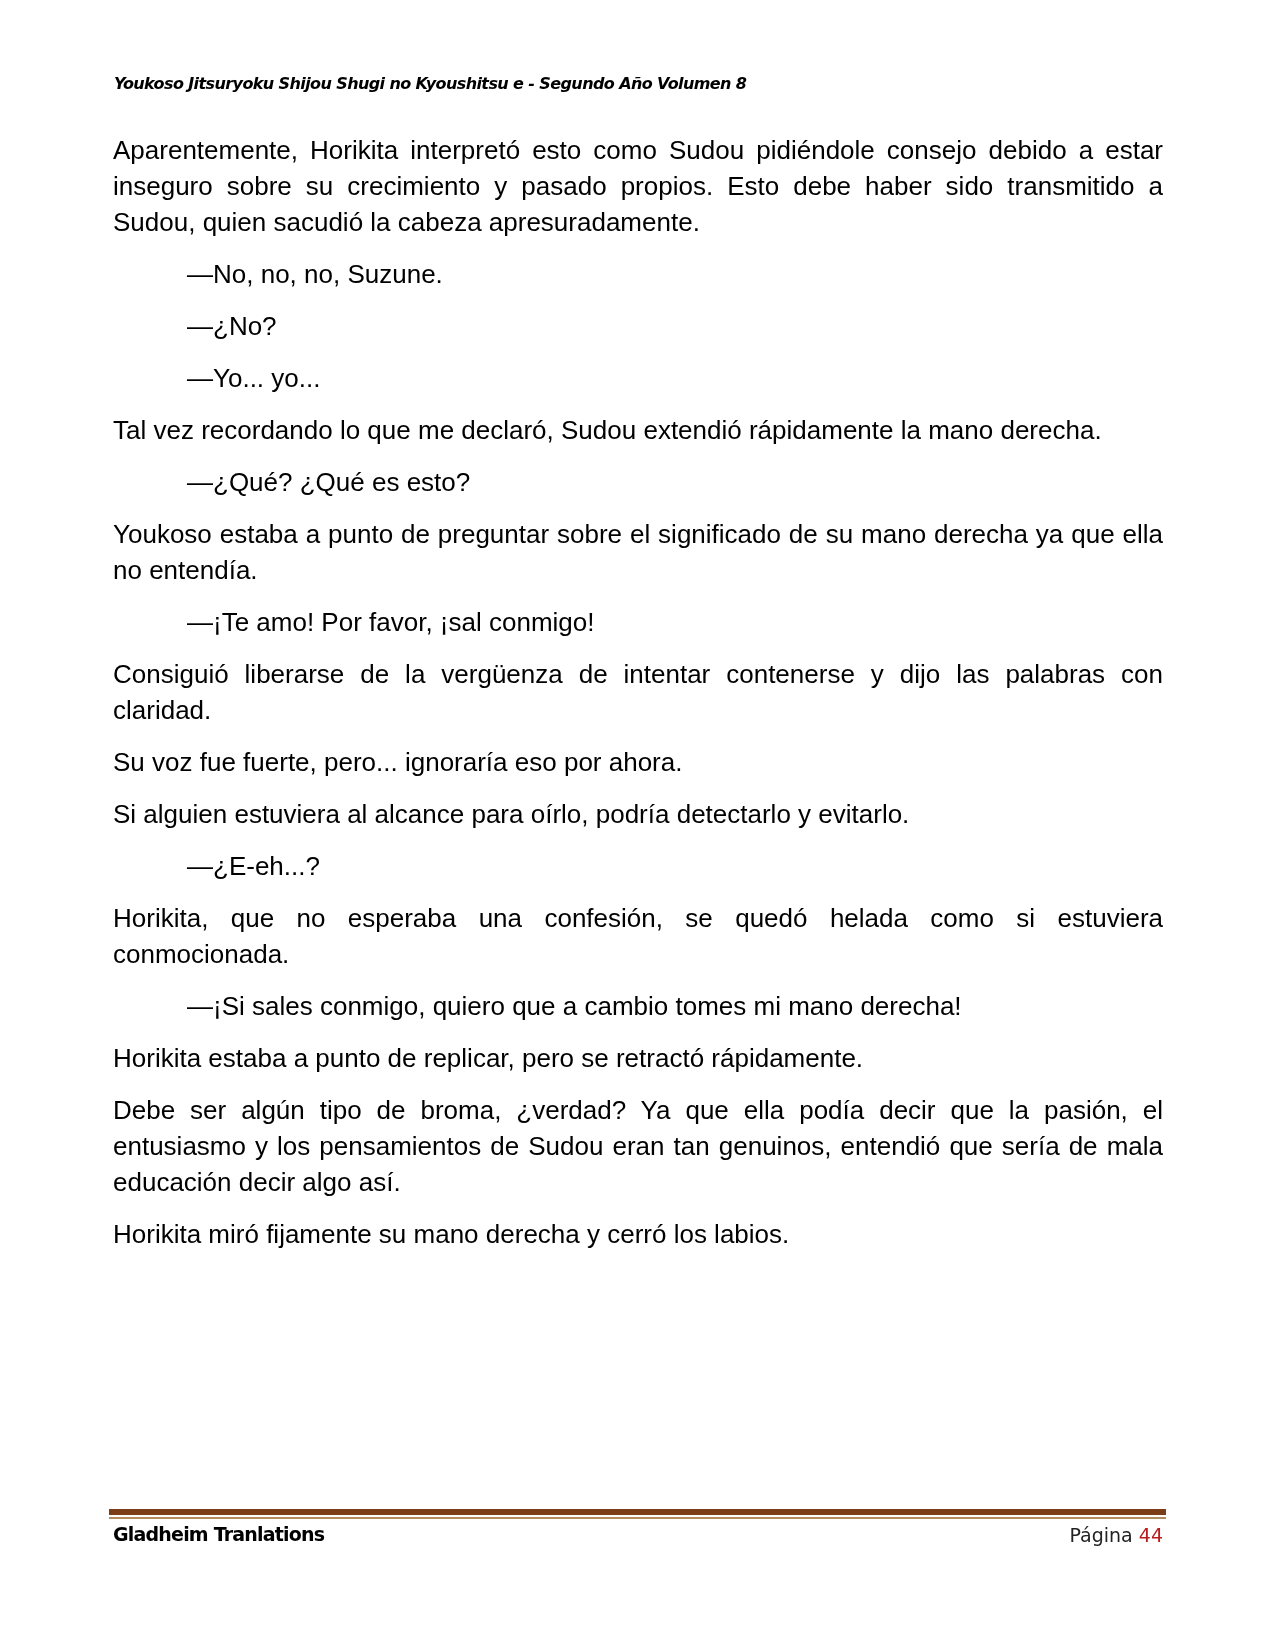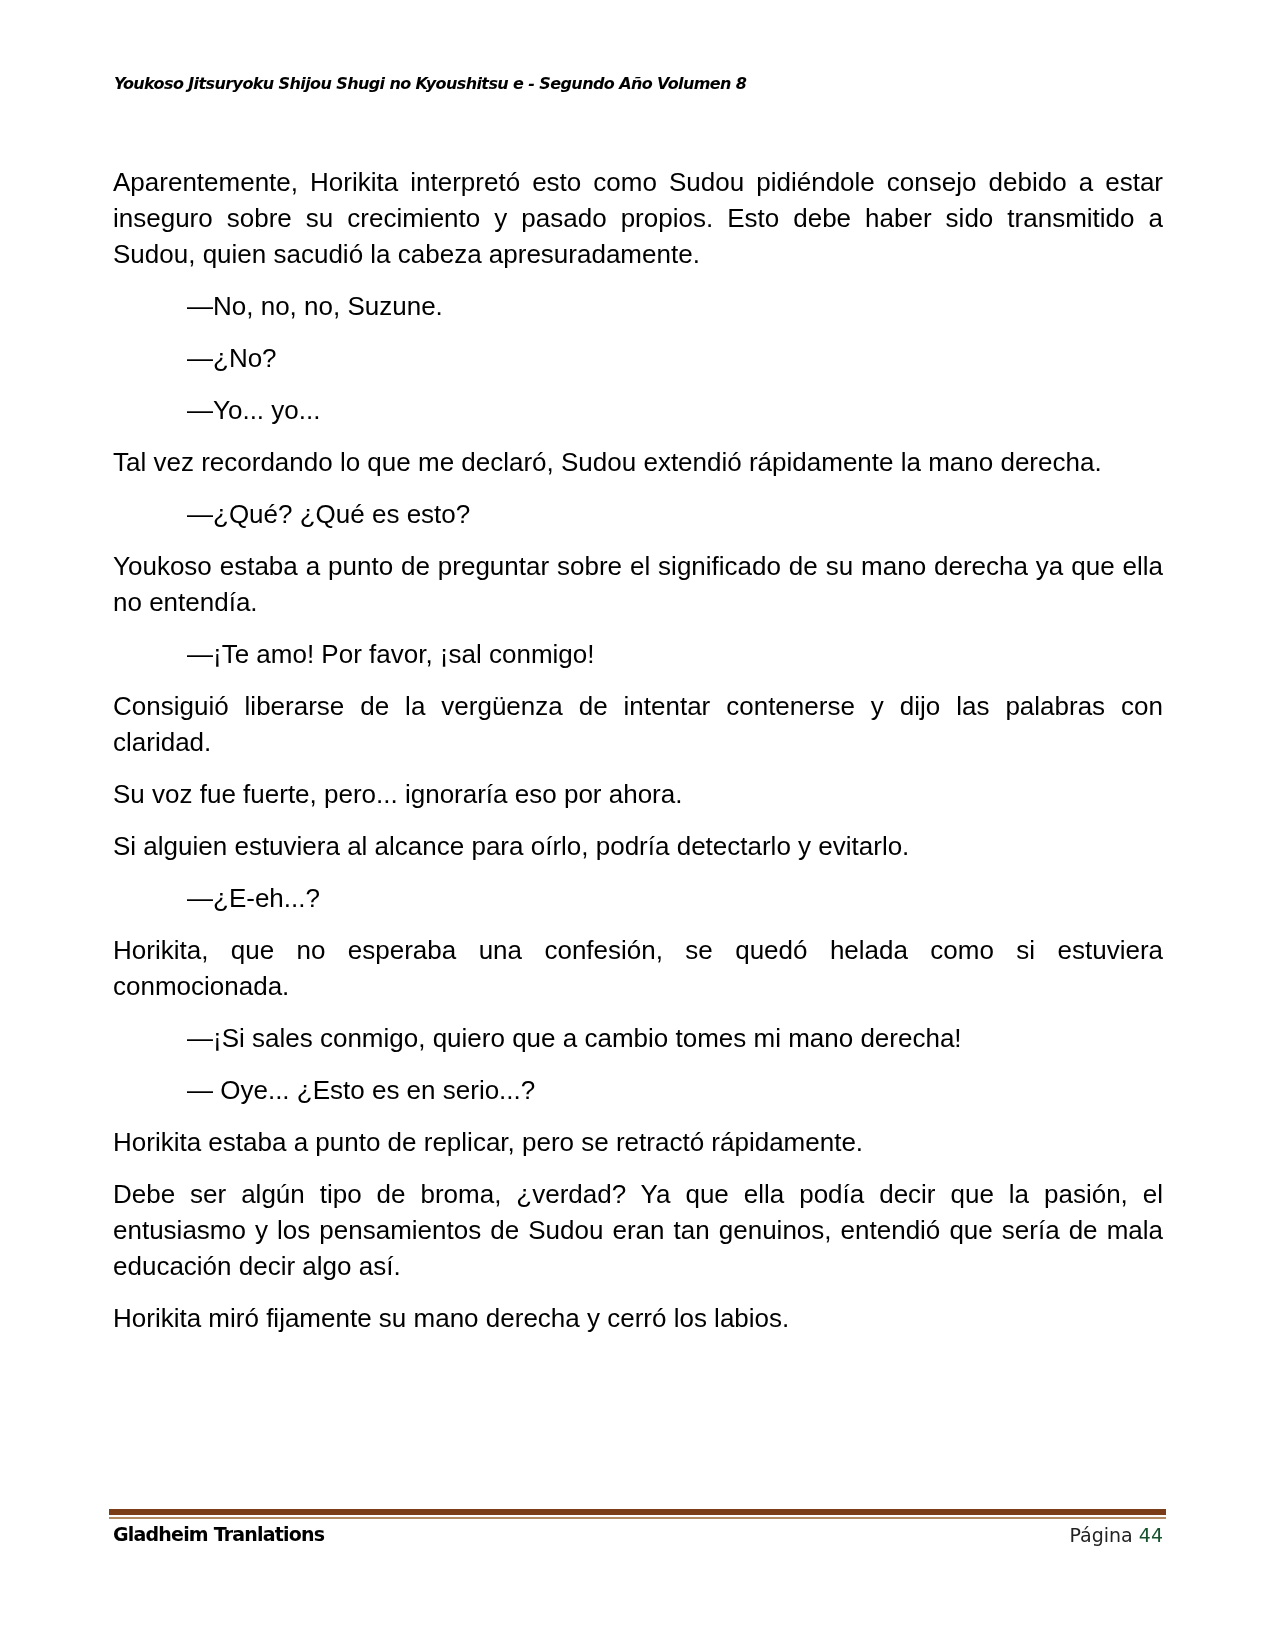--- a/index.html
+++ b/index.html
@@ -3,39 +3,39 @@
   <meta charset="utf-8">
   <style>
     html, body { margin: 0; padding: 0; background: #ffffff; }
     body { width: 1275px; height: 1650px; position: relative; overflow: hidden; color: #000; }
     .header {
       position: absolute; left: 114px; top: 74px; width: 1050px;
       font-family: "DejaVu Sans", sans-serif; font-weight: bold; font-style: italic;
       font-size: 16px; letter-spacing: -0.6px; white-space: nowrap;
     }
     .body {
-      position: absolute; left: 113px; top: 164px; width: 1050px;
+      position: absolute; left: 113px; top: 132px; width: 1050px;
       font-family: "Liberation Sans", sans-serif; font-size: 26px; line-height: 36px;
     }
     .p { margin: 0 0 16px 0; text-align: justify; text-align-last: left; }
     .d { margin: 1px 0 16px 0; padding-left: 74px; }
     .footer-rule { position: absolute; left: 109px; top: 1509px; width: 1057px; }
     .rule-thick { height: 6px; background: #7a3d17; }
     .rule-gap { height: 2px; background: #ffffff; }
     .rule-thin { height: 2px; background: #b48a63; }
     .footer-left {
       position: absolute; left: 113px; top: 1523px;
       font-family: "DejaVu Sans", sans-serif; font-weight: bold; 
       font-size: 19px; letter-spacing: -0.8px;
     }
     .footer-right {
       position: absolute; right: 112px; top: 1524px;
       font-family: "DejaVu Sans", sans-serif; font-size: 19px; color: #222;
     }
-    .footer-right .num { color: #14532d; }
+    .footer-right .num { color: #b91c1c; }
   </style>
 </head>
 <body>
 
 <div class="header">Youkoso Jitsuryoku Shijou Shugi no Kyoushitsu e - Segundo Año Volumen 8</div>
 
 <div class="body">
   <p class="p">Aparentemente, Horikita interpretó esto como Sudou pidiéndole consejo debido a estar inseguro sobre su crecimiento y pasado propios. Esto debe haber sido transmitido a Sudou, quien sacudió la cabeza apresuradamente.</p>
   <p class="d">—No, no, no, Suzune.</p>
   <p class="d">—¿No?</p>
@@ -43,21 +43,20 @@
   <p class="p">Tal vez recordando lo que me declaró, Sudou extendió rápidamente la mano derecha.</p>
   <p class="d">—¿Qué? ¿Qué es esto?</p>
   <p class="p">Youkoso estaba a punto de preguntar sobre el significado de su mano derecha ya que ella no entendía.</p>
   <p class="d">—¡Te amo! Por favor, ¡sal conmigo!</p>
   <p class="p">Consiguió liberarse de la vergüenza de intentar contenerse y dijo las palabras con claridad.</p>
   <p class="p">Su voz fue fuerte, pero... ignoraría eso por ahora.</p>
   <p class="p">Si alguien estuviera al alcance para oírlo, podría detectarlo y evitarlo.</p>
   <p class="d">—¿E-eh...?</p>
   <p class="p">Horikita, que no esperaba una confesión, se quedó helada como si estuviera conmocionada.</p>
   <p class="d">—¡Si sales conmigo, quiero que a cambio tomes mi mano derecha!</p>
-  <p class="d">— Oye... ¿Esto es en serio...?</p>
   <p class="p">Horikita estaba a punto de replicar, pero se retractó rápidamente.</p>
   <p class="p">Debe ser algún tipo de broma, ¿verdad? Ya que ella podía decir que la pasión, el entusiasmo y los pensamientos de Sudou eran tan genuinos, entendió que sería de mala educación decir algo así.</p>
   <p class="p">Horikita miró fijamente su mano derecha y cerró los labios.</p>
 </div>
 
 <div class="footer-rule">
   <div class="rule-thick"></div>
   <div class="rule-gap"></div>
   <div class="rule-thin"></div>
 </div>

